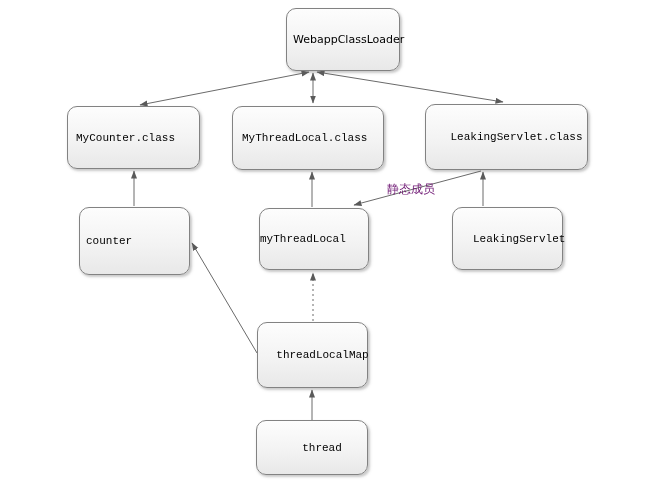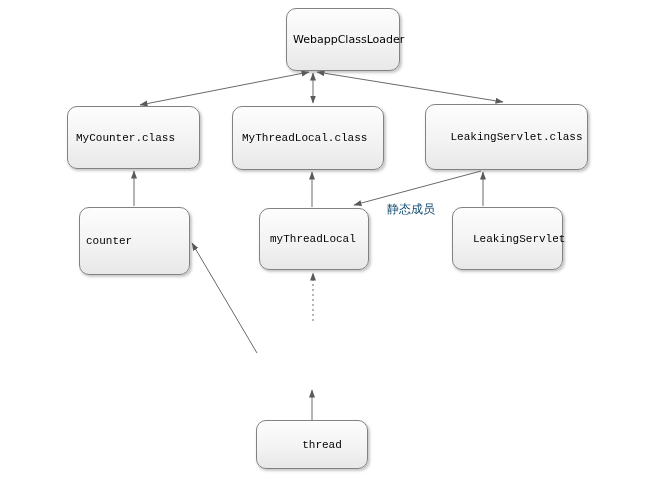--- a/index.html
+++ b/index.html
@@ -37,34 +37,33 @@
     padding-left: 20px;
   }
   .node.center { justify-content: center; }
   .node.sansfont { font-family: "DejaVu Sans", "Liberation Sans", sans-serif; font-size: 11px; margin-left: 31px; }
 
   #n-webapp            { left: 255px; top:   8px; width: 114px; height: 63px; padding-left: 6px; }
   #n-mycounter-class   { left:  67px; top: 106px; width: 133px; height: 63px; padding-left: 8px; }
   #n-mythreadlocal-class { left: 232px; top: 106px; width: 152px; height: 64px; padding-left: 9px; }
   #n-leakingservlet-class { left: 425px; top: 104px; width: 163px; height: 66px; }
   #n-counter           { left:  79px; top: 207px; width: 111px; height: 68px; padding-left: 6px; }
-  #n-mythreadlocal     { left: 259px; top: 208px; width: 110px; height: 62px; padding-left: 10px; }
+  #n-mythreadlocal     { left: 259px; top: 208px; width: 110px; height: 62px; padding-left: 0; }
   #n-leakingservlet    { left: 452px; top: 207px; width: 111px; height: 63px; padding-left: 20px; }
   #n-threadlocalmap    { left: 257px; top: 322px; width: 111px; height: 66px; }
-  #n-thread            { left: 256px; top: 420px; width: 112px; height: 49px; }
+  #n-thread            { left: 256px; top: 420px; width: 112px; height: 55px; }
 
   #static-member-label {
     position: absolute;
     left: 387px;
     top: 181px;
     font-family: "DejaVu Sans", "Liberation Sans", sans-serif;
     font-size: 12px;
-    color: #0c4a6e;
+    color: #701a75;
     white-space: nowrap;
-    margin-top: 20px;
   }
 </style>
 </head>
 <body>
 
 <div id="canvas">
 
   <svg id="edges" width="657" height="504" viewBox="0 0 657 504" xmlns="http://www.w3.org/2000/svg">
     <defs>
       <marker id="arr" markerWidth="9" markerHeight="7" refX="7.5" refY="3" orient="auto" markerUnits="userSpaceOnUse">
@@ -119,20 +118,23 @@
   </div>
 
   <div class="node" id="n-mythreadlocal">
     <span>myThreadLocal</span>
   </div>
 
   <div class="node" id="n-leakingservlet">
     <span>LeakingServlet</span>
   </div>
 
+  <div class="node center" id="n-threadlocalmap">
+    <span>threadLocalMap</span>
+  </div>
 
   <div class="node center" id="n-thread">
     <span>thread</span>
   </div>
 
   <div id="static-member-label">静态成员</div>
 
 </div>
 
 </body></html>

